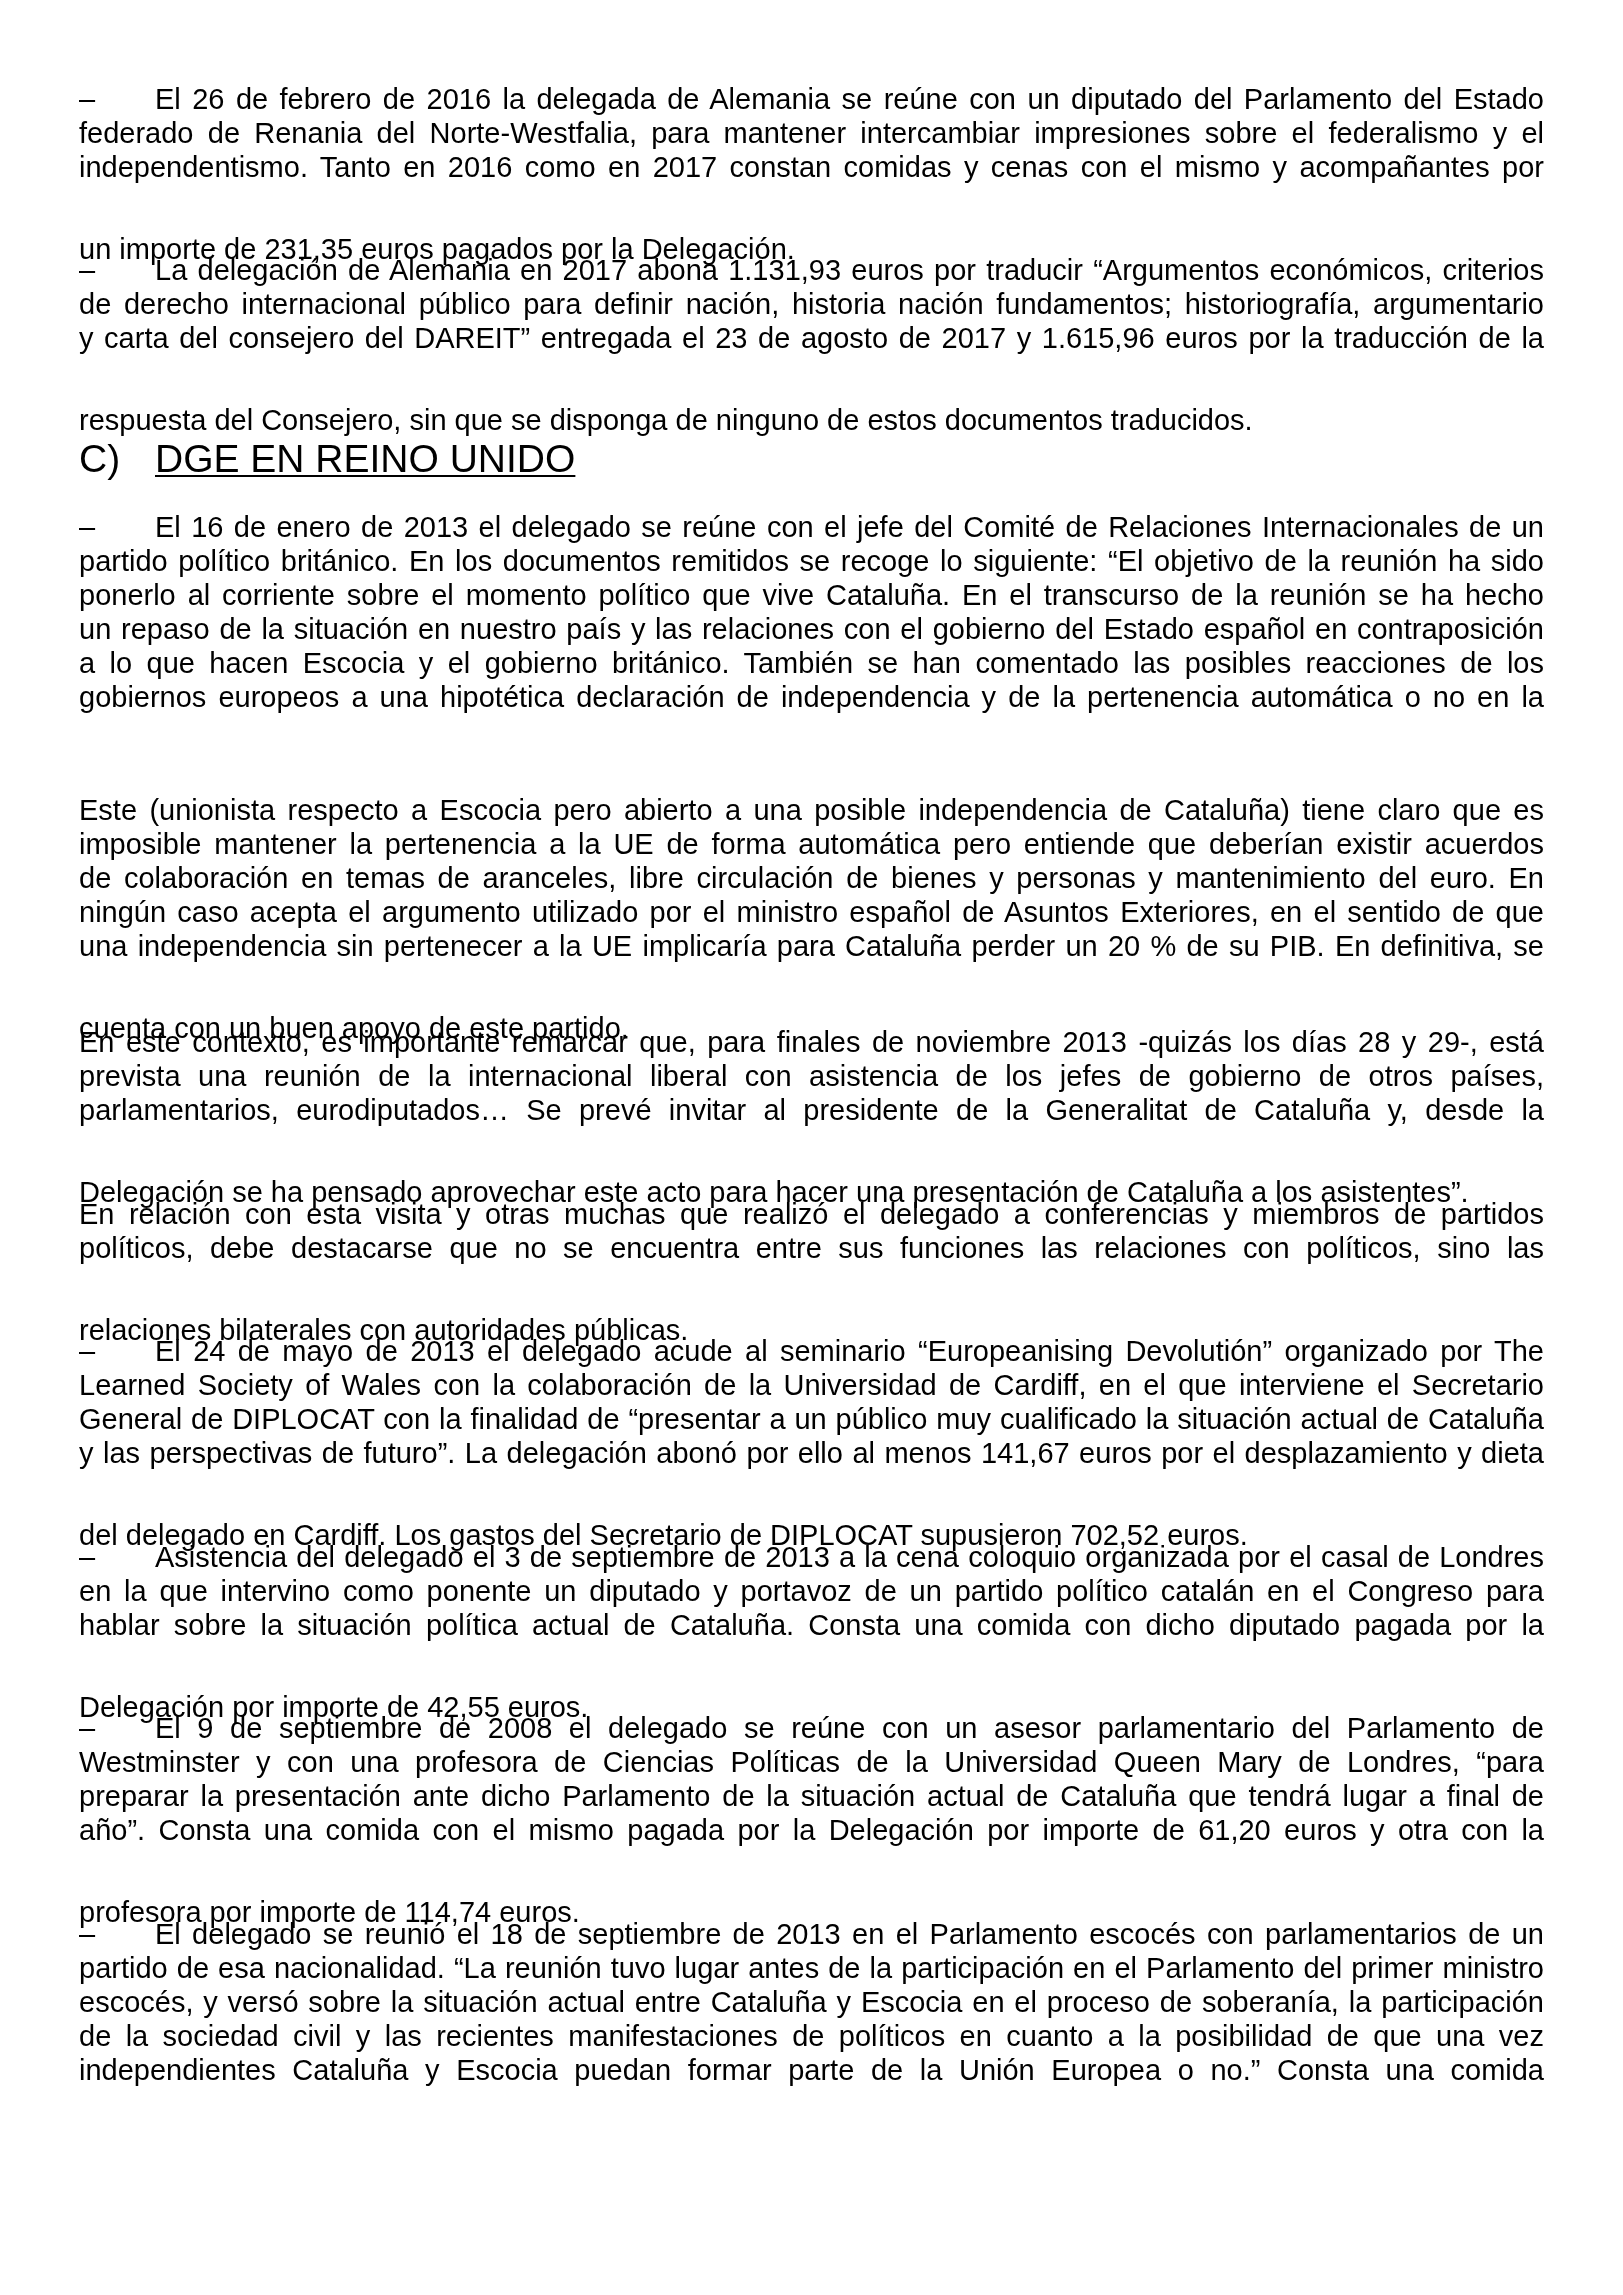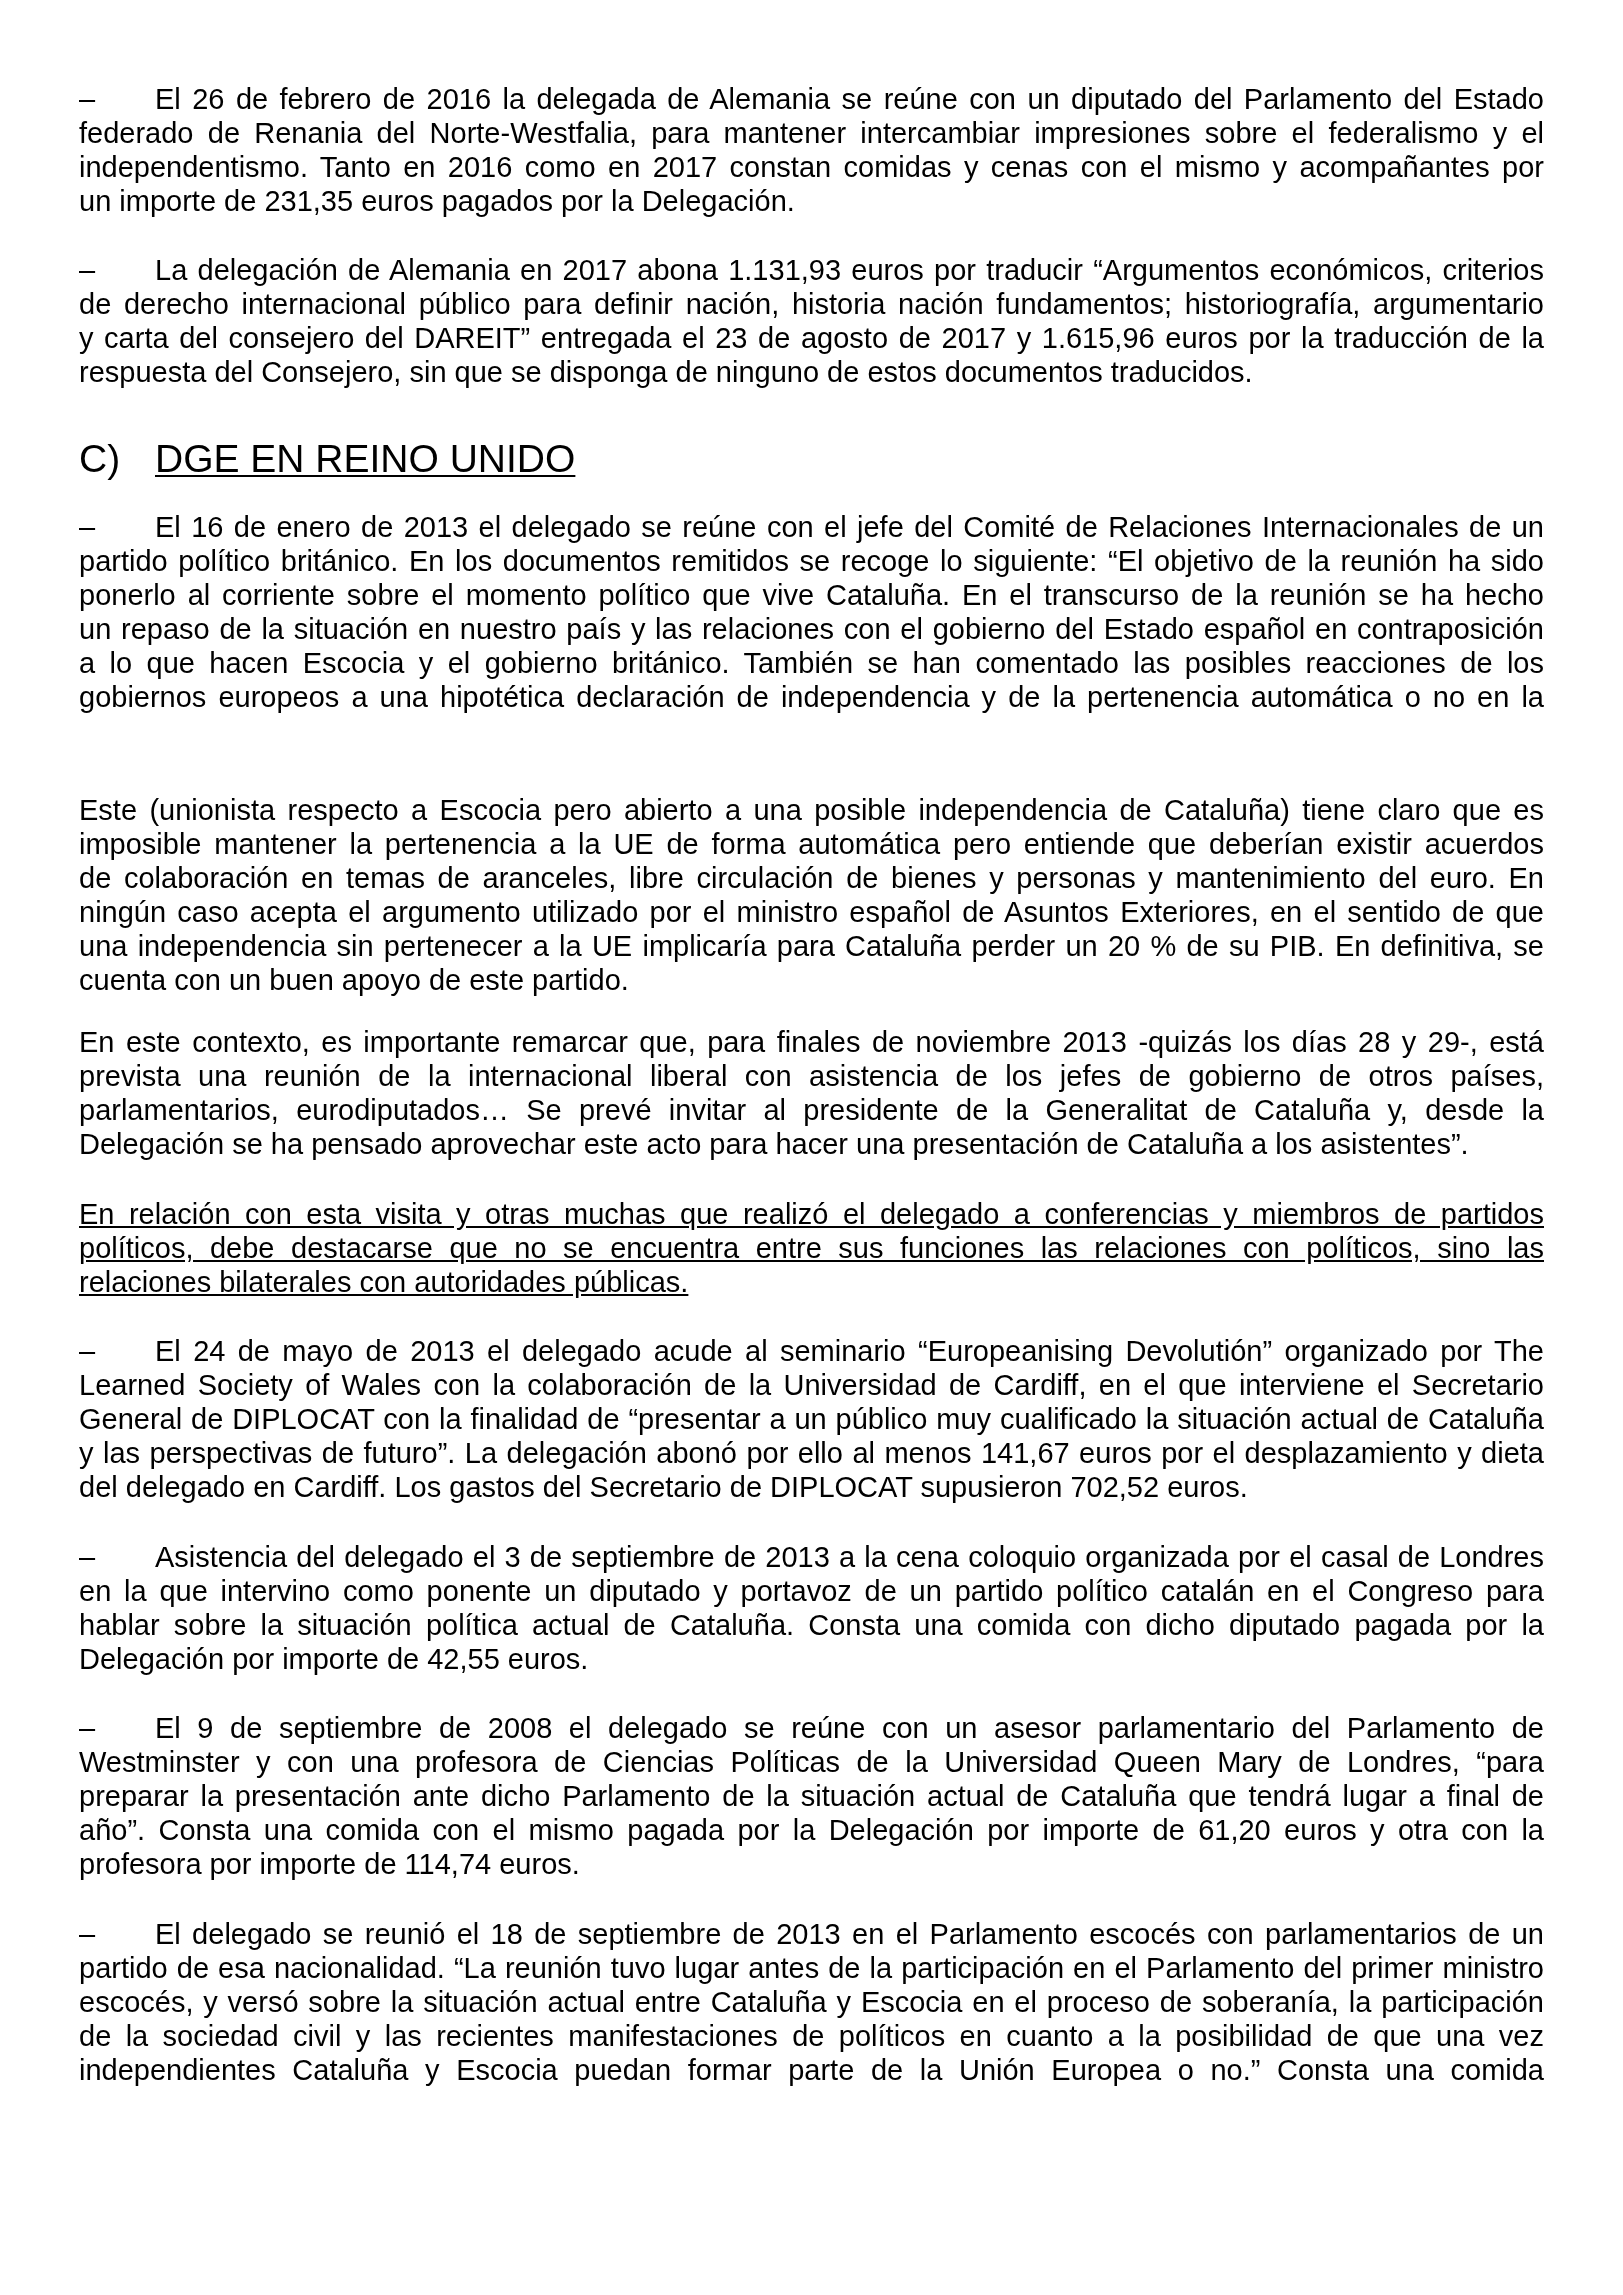--- a/index.html
+++ b/index.html
@@ -29,20 +29,21 @@
     line-height: 34px;
     font-size: 29px;
     white-space: nowrap;
     text-align: justify;
     text-align-last: justify;
     overflow: visible;
   }
   .line.last {
     text-align: left;
     text-align-last: left;
+    margin-top: 48px;
   }
   .line.first {
     position: relative;
     padding-left: 76px;
     box-sizing: border-box;
   }
   .bullet {
     position: absolute;
     left: 0;
     top: 0;
@@ -117,21 +118,21 @@
     <span class="line last">cuenta con un buen apoyo de este partido.</span>
   </div>
 
   <div class="block" style="top:1025px;">
     <span class="line">En este contexto, es importante remarcar que, para finales de noviembre 2013 -quizás los días 28 y 29-, está</span>
     <span class="line">prevista una reunión de la internacional liberal con asistencia de los jefes de gobierno de otros países,</span>
     <span class="line">parlamentarios, eurodiputados… Se prevé invitar al presidente de la Generalitat de Cataluña y, desde la</span>
     <span class="line last">Delegación se ha pensado aprovechar este acto para hacer una presentación de Cataluña a los asistentes”.</span>
   </div>
 
-  <div class="block" style="top:1197px;text-decoration:underline;">
+  <div class="block" style="top:1197px;">
     <span class="line">En relación con esta visita y otras muchas que realizó el delegado a conferencias y miembros de partidos</span>
     <span class="line">políticos, debe destacarse que no se encuentra entre sus funciones las relaciones con políticos, sino las</span>
     <span class="line last">relaciones bilaterales con autoridades públicas.</span>
   </div>
 
   <div class="block" style="top:1334px;">
     <span class="line first">
       <span class="bullet">–</span>
       <span>El 24 de mayo de 2013 el delegado acude al seminario “Europeanising Devolutión” organizado por The</span>
     </span>

